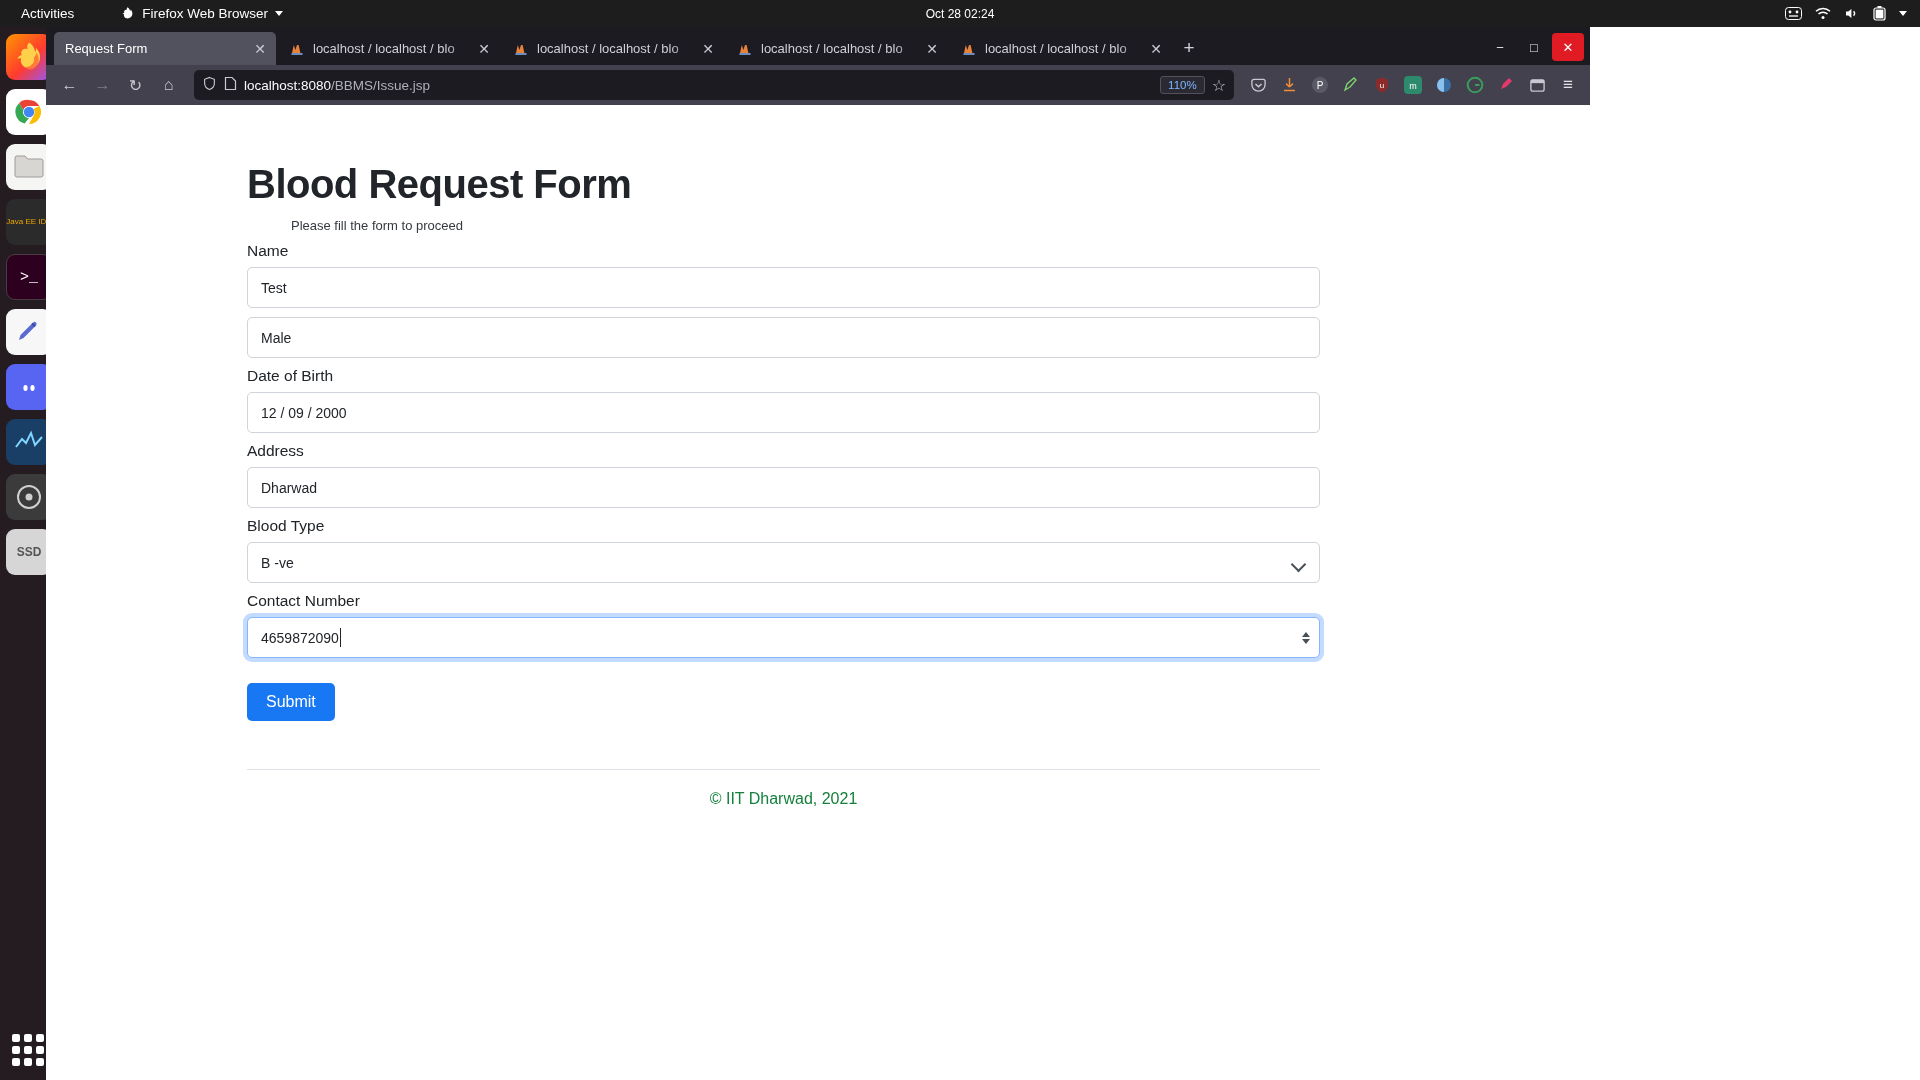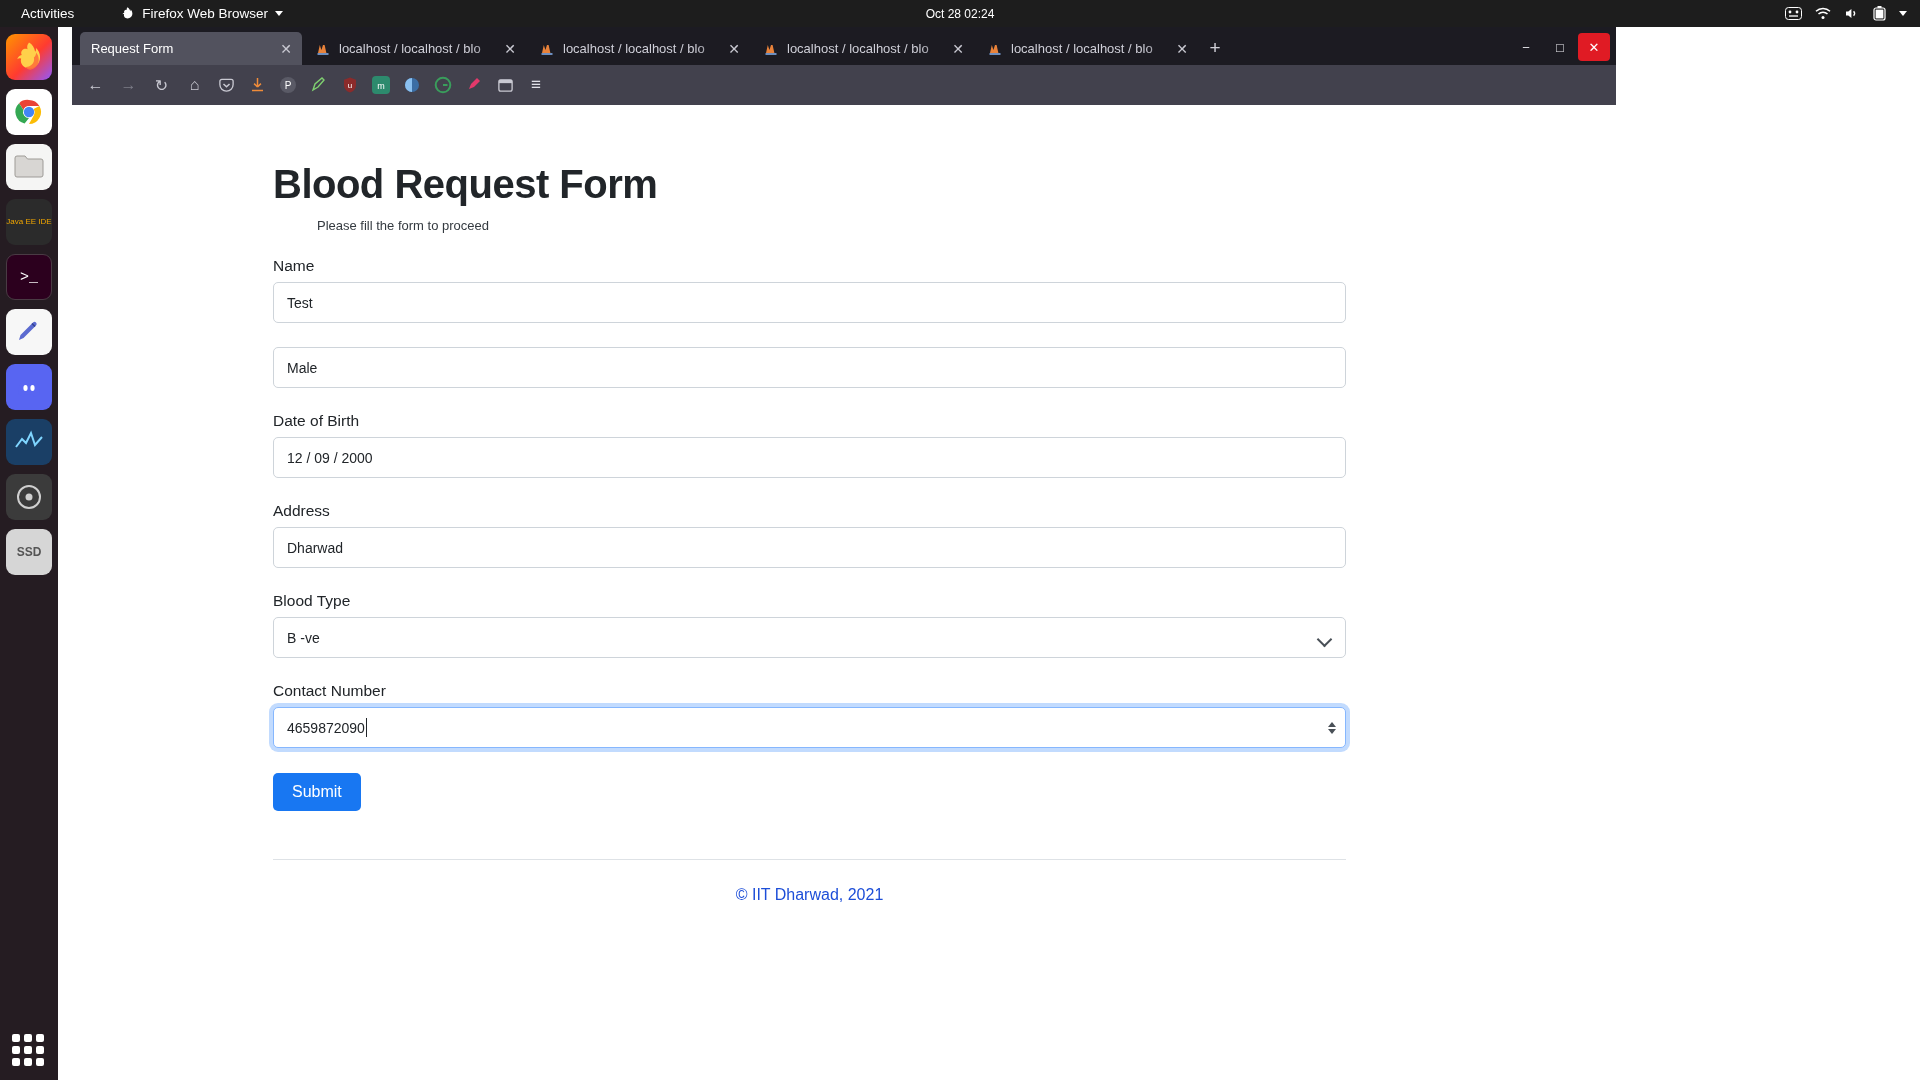--- a/index.html
+++ b/index.html
@@ -74,21 +74,21 @@
   .dock-apps {
     position: absolute; bottom: 12px; left: 50%; transform: translateX(-50%);
     width: 34px; height: 34px;
     display: grid; grid-template-columns: repeat(3, 8px); grid-template-rows: repeat(3, 8px);
     gap: 4px;
   }
   .dock-apps i { background: #ffffff; border-radius: 2px; display: block; }
 
   
   .ffwin {
-    position: absolute; top: 27px; left: 72px;
+    position: absolute; top: 27px; left: 46px;
     width: 1544px; height: 1053px;
     background: #ffffff;
   }
 
   
   .tabstrip {
     height: 38px; background: #1c1b22;
     display: flex; align-items: flex-end;
     padding-left: 8px; position: relative;
   }
@@ -178,21 +178,21 @@
   }
 
   .form-wrap { padding-top: 56px; padding-left: 139px; }
   .form-title {
     font-size: 40px; font-weight: 700; color: #212529;
     letter-spacing: -0.5px; line-height: 1.15;
   }
   .form-sub {
     font-size: 13px; color: #343a40; margin-top: 11px; font-weight: 400; margin-left: 44px;
   }
-  .field { margin-top: 24px; width: 1073px; }
+  .field { margin-top: 9px; width: 1073px; }
   .field-label {
     display: block; font-size: 15.5px; color: #212529; margin-bottom: 7px;
   }
   .ctl {
     width: 100%; height: 41px;
     border: 1px solid #ced4da; border-radius: 5px;
     background: #ffffff; color: #212529;
     font-family: "Liberation Sans", sans-serif; font-size: 14px;
     padding: 0 13px;
     display: flex; align-items: center;
@@ -225,23 +225,23 @@
     margin-top: 25px;
     background: #1877f2; color: #ffffff;
     border: none; border-radius: 5px;
     font-family: "Liberation Sans", sans-serif;
     font-size: 16px; padding: 10px 19px;
   }
 
   .page-footer {
     margin-top: 48px;
     border-top: 1px solid #dee2e6;
-    padding-top: 26px;
+    padding-top: 20px;
     text-align: center;
-    color: #1d4ed8; font-size: 16px;
+    color: #15803d; font-size: 16px;
   }
 </style>
 </head>
 <body>
 
 <div class="gnome-topbar">
   <span class="gnome-activities">Activities</span>
   <span class="gnome-app">
     <span class="ff-mini">
       <svg width="15" height="15" viewBox="0 0 16 16">
@@ -410,20 +410,35 @@
       <div class="wc close">✕</div>
     </div>
   </div>
 
   <div class="navbar-ff">
     <div class="navbtn">←</div>
     <div class="navbtn dim">→</div>
     <div class="navbtn">↻</div>
     <div class="navbtn">⌂</div>
 
+    <div class="urlbar">
+      <span>
+        <svg width="15" height="15" viewBox="0 0 16 16">
+            <path d="M8 1.5l5.2 2v4.2c0 3.3-2.2 5.6-5.2 6.8-3-1.2-5.2-3.5-5.2-6.8V3.5z" fill="none" stroke="#c9c9d2" stroke-width="1.2"></path>
+          </svg>
+      </span>
+      <span>
+        <svg width="13" height="15" viewBox="0 0 13 15">
+            <path d="M1.5 1.5h6.5l3.5 3.5v8.5h-10z" fill="none" stroke="#c9c9d2" stroke-width="1.2"></path>
+          </svg>
+      </span>
+      <span class="url-text"><span class="url-host">localhost:8080</span><span class="url-path">/BBMS/Issue.jsp</span></span>
+      <span class="zoombadge">110%</span>
+      <span style="font-size:16px;color:#c9c9d2">☆</span>
+    </div>
 
     <div class="ext-icons">
       <div class="ext">
           <svg width="17" height="17" viewBox="0 0 18 18">
             <path d="M2 4.5a2 2 0 012-2h10a2 2 0 012 2v3.5c0 4-3 7-7 7s-7-3-7-7z" fill="none" stroke="#c9c9d2" stroke-width="1.4"></path>
             <path d="M5.8 7.4L9 10.4l3.2-3" stroke="#c9c9d2" stroke-width="1.6" fill="none"></path>
           </svg>
         </div>
       <div class="ext">
           <svg width="15" height="16" viewBox="0 0 14 16">

